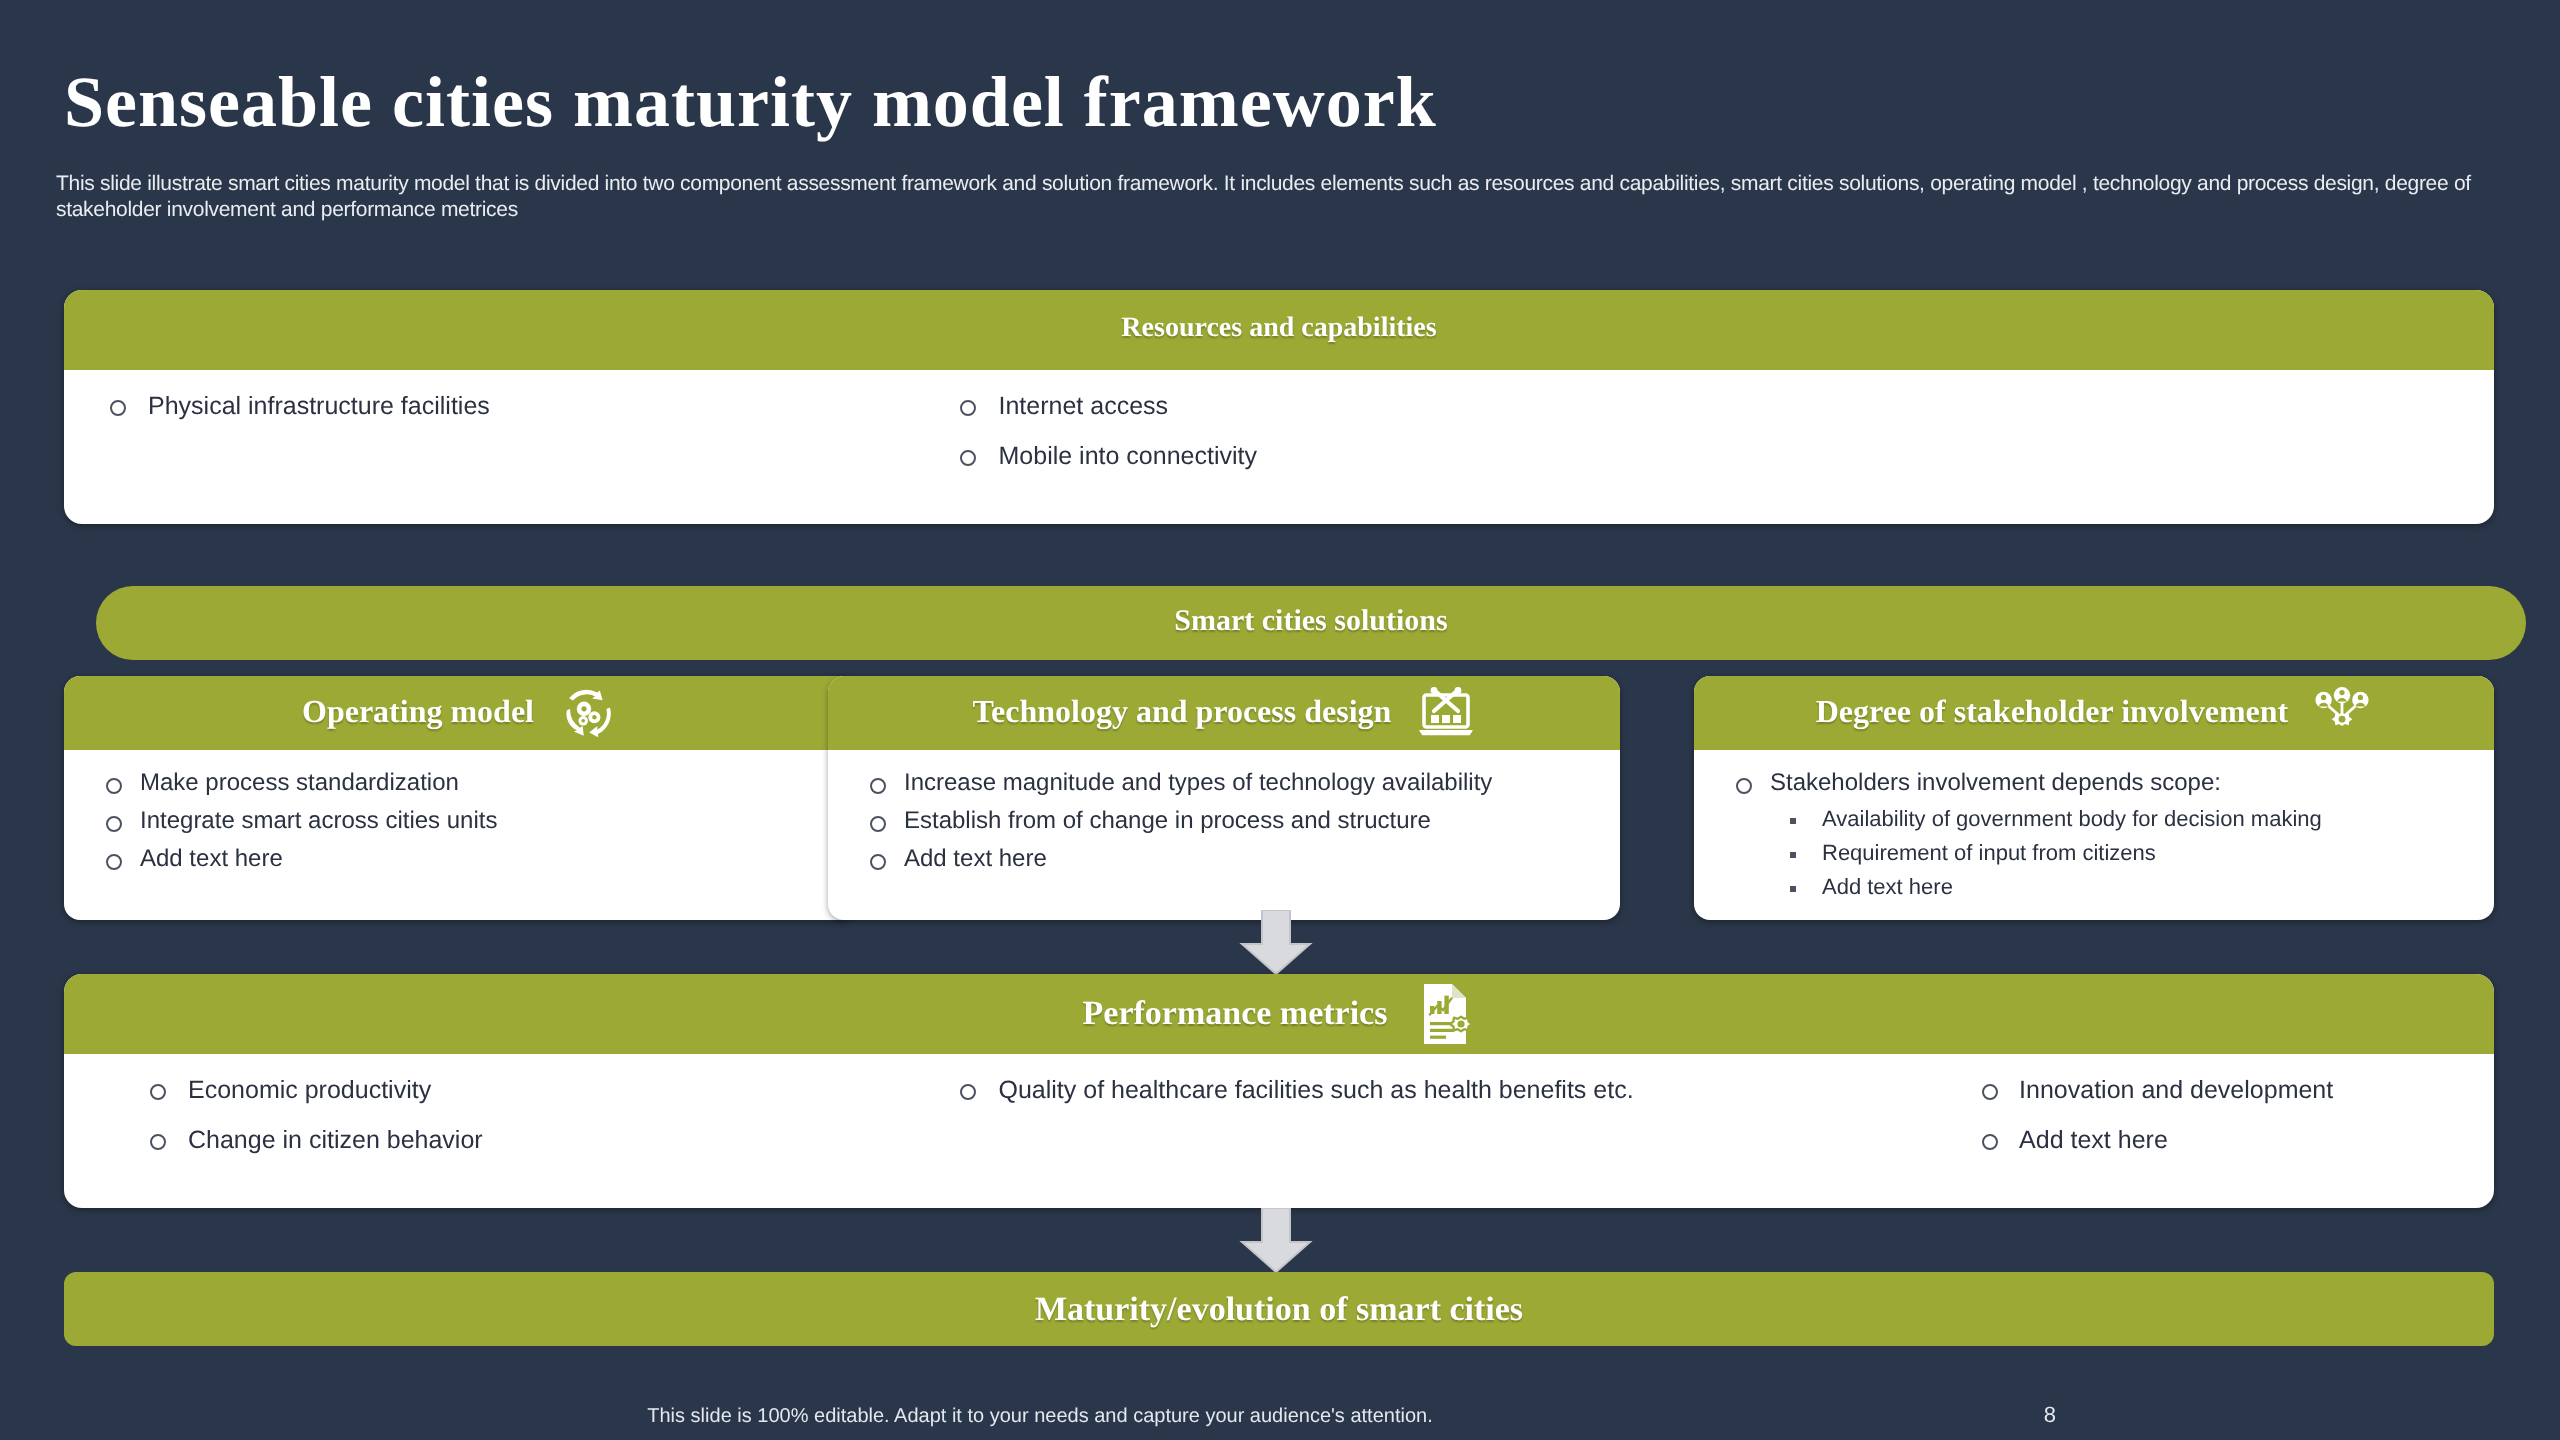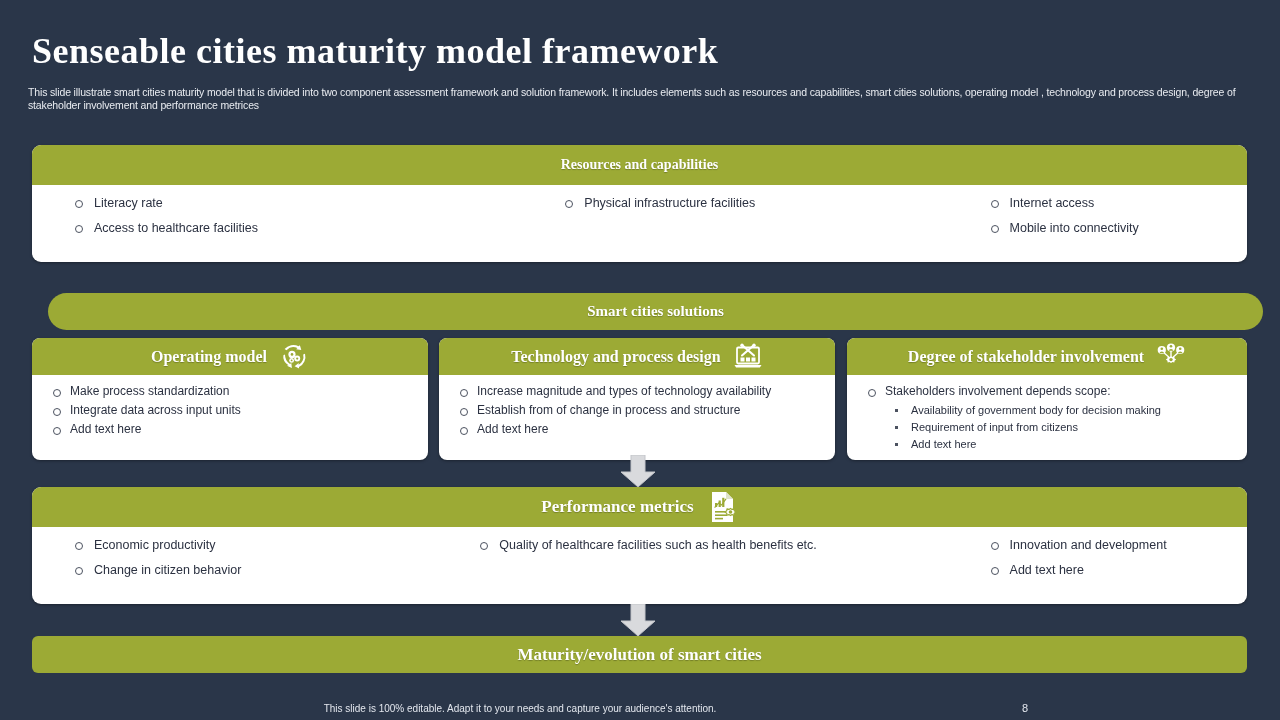--- a/index.html
+++ b/index.html
@@ -111,21 +111,21 @@
   .panel {
     position: absolute;
     top: 338px;
     border-radius: 8px;
     overflow: hidden;
     background: #ffffff;
     box-shadow: 0 1px 3px rgba(0,0,0,.35);
     height: 122px;
   }
   .panel.p1 { left: 32px;  width: 396px; }
-  .panel.p2 { left: 439px; width: 396px; }
+  .panel.p2 { left: 414px; width: 396px; }
   .panel.p3 { left: 847px; width: 400px; }
   .panel .bar {
     height: 37px;
     font-size: 16px;
     gap: 12px;
   }
   .panel .pbody {
     padding: 8px 10px 6px 14px;
   }
   .panel ul.hollow > li {
@@ -217,26 +217,20 @@
 
   <div class="title">Senseable cities maturity model framework</div>
   <div class="subtitle">This slide illustrate smart cities maturity model that is divided into two component assessment framework and solution framework. It includes elements such as resources and capabilities, smart cities solutions, operating model , technology and process design, degree of stakeholder involvement and performance metrices</div>
 
   <div class="resources">
     <div class="bar">
       <span>Resources and capabilities</span>
     </div>
     <div class="body">
       <div class="three-col">
-        <div class="col c1">
-          <ul class="hollow">
-            <li>Literacy rate</li>
-            <li>Access to healthcare facilities</li>
-          </ul>
-        </div>
         <div class="col c2">
           <ul class="hollow">
             <li>Physical infrastructure facilities</li>
           </ul>
         </div>
         <div class="col c3">
           <ul class="hollow">
             <li>Internet access</li>
             <li>Mobile into connectivity</li>
           </ul>
@@ -266,21 +260,21 @@
             <circle cx="13" cy="11.4" r="1.3"></circle>
             <circle cx="18.2" cy="15.6" r="1.1"></circle>
             <circle cx="12.6" cy="17.4" r=".9"></circle>
           </g>
         </svg>
       </span>
     </div>
     <div class="pbody">
       <ul class="hollow">
         <li>Make process standardization</li>
-        <li>Integrate data across input units</li>
+        <li>Integrate smart across cities units</li>
         <li>Add text here</li>
       </ul>
     </div>
   </div>
 
   <div class="panel p2">
     <div class="bar">
       <span>Technology and process design</span>
       <span class="icon">
         <svg width="30" height="28" viewBox="0 0 30 28" aria-hidden="true">

